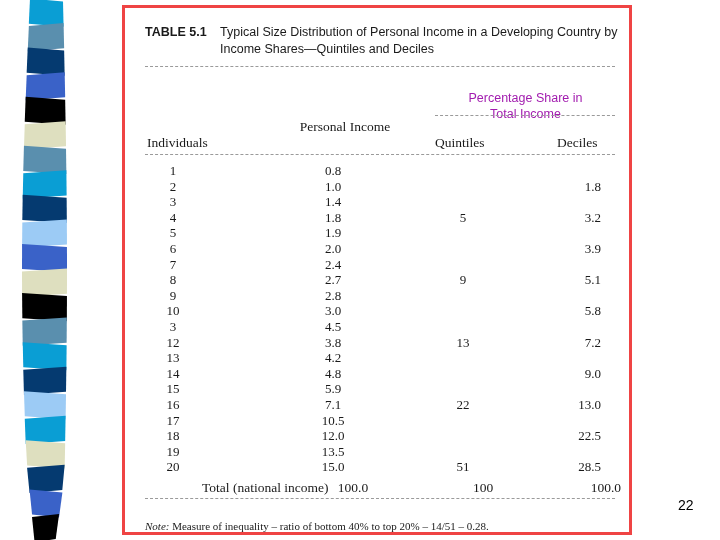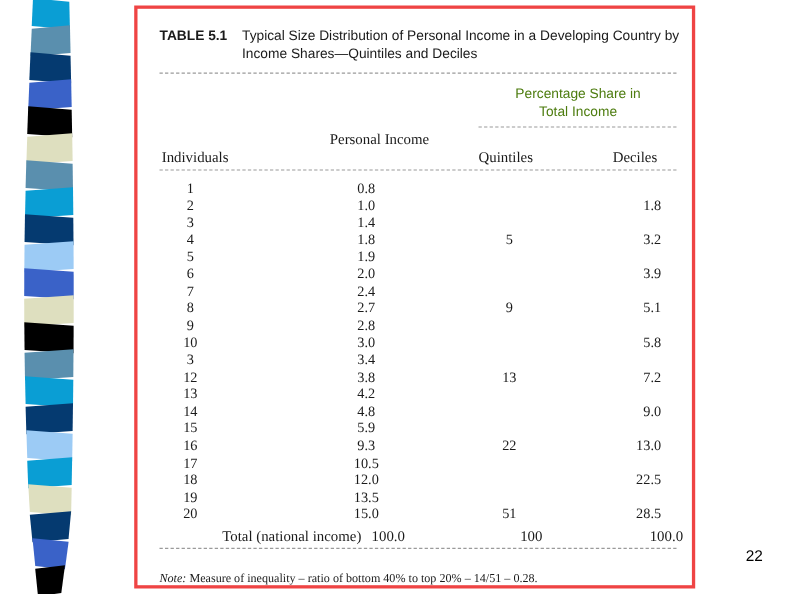--- a/index.html
+++ b/index.html
@@ -50,26 +50,26 @@
 
     .dotted {
       position: absolute;
       height: 0;
       border-top: 1px dashed #9a9a9a;
     }
 
     .group-head {
       position: absolute;
       left: 313px;
-      top: 69px;
+      top: 82px;
       width: 175px;
       text-align: center;
       font-family: "Liberation Sans", sans-serif;
       font-size: 12.5px;
-      color: #4d7c0f;
+      color: #a21caf;
       line-height: 16px;
     }
 
     .col-head {
       position: absolute;
       font-family: "Liberation Serif", serif;
       font-size: 13.5px;
       color: #1a1a1a;
       line-height: 16px;
     }
@@ -242,21 +242,21 @@
         <span class="cell c-dec"></span>
       </div>
       <div class="row">
         <span class="cell c-ind">10</span>
         <span class="cell c-inc">3.0</span>
         <span class="cell c-qui"></span>
         <span class="cell c-dec">5.8</span>
       </div>
       <div class="row">
         <span class="cell c-ind">3</span>
-        <span class="cell c-inc">3.4</span>
+        <span class="cell c-inc">4.5</span>
         <span class="cell c-qui"></span>
         <span class="cell c-dec"></span>
       </div>
       <div class="row">
         <span class="cell c-ind">12</span>
         <span class="cell c-inc">3.8</span>
         <span class="cell c-qui">13</span>
         <span class="cell c-dec">7.2</span>
       </div>
       <div class="row">
@@ -272,21 +272,21 @@
         <span class="cell c-dec">9.0</span>
       </div>
       <div class="row">
         <span class="cell c-ind">15</span>
         <span class="cell c-inc">5.9</span>
         <span class="cell c-qui"></span>
         <span class="cell c-dec"></span>
       </div>
       <div class="row">
         <span class="cell c-ind">16</span>
-        <span class="cell c-inc">9.3</span>
+        <span class="cell c-inc">7.1</span>
         <span class="cell c-qui">22</span>
         <span class="cell c-dec">13.0</span>
       </div>
       <div class="row">
         <span class="cell c-ind">17</span>
         <span class="cell c-inc">10.5</span>
         <span class="cell c-qui"></span>
         <span class="cell c-dec"></span>
       </div>
       <div class="row">

